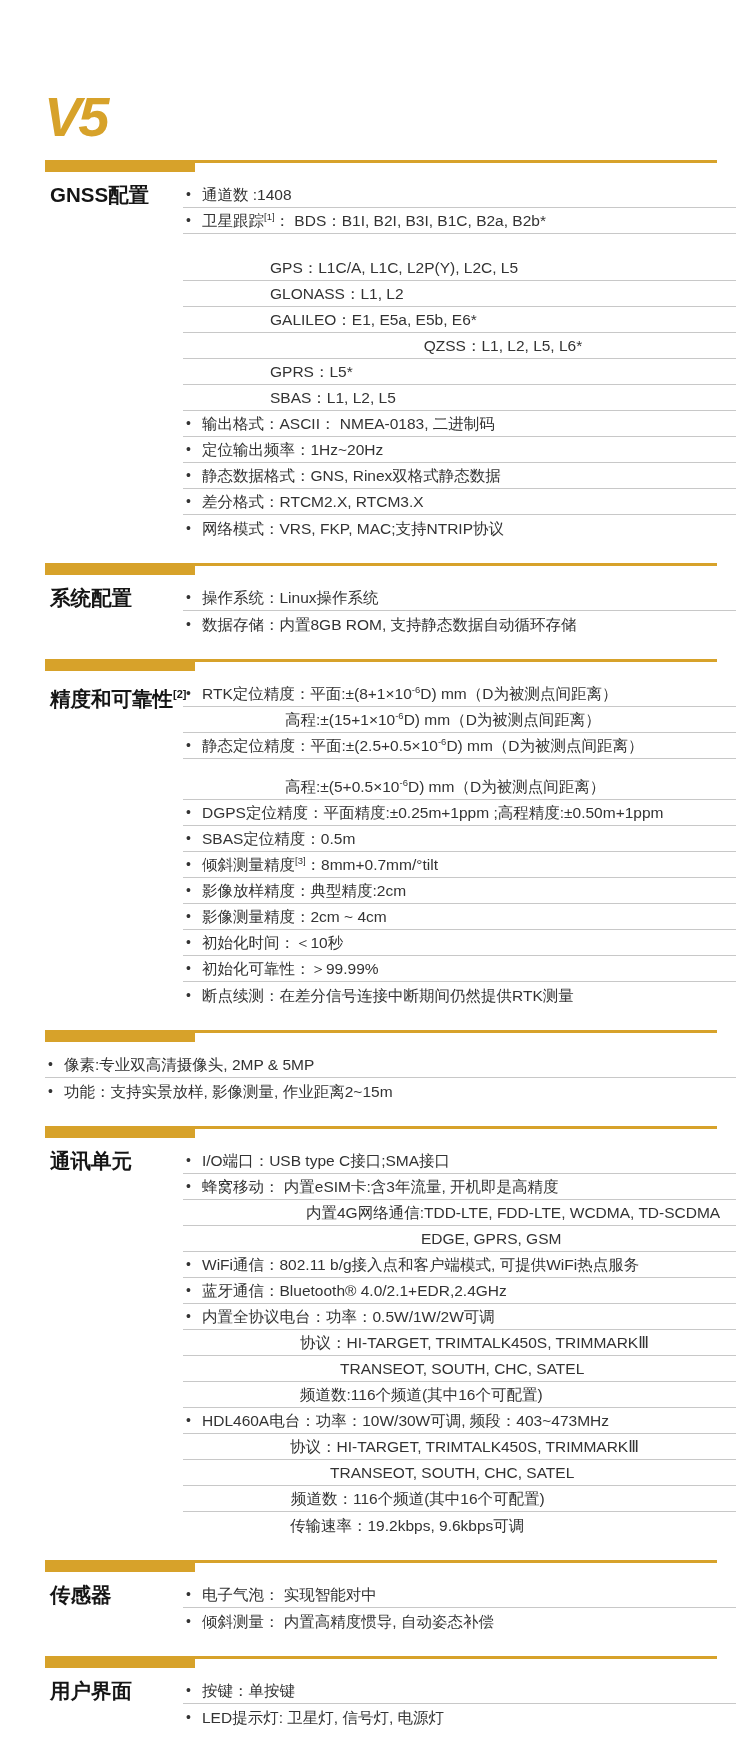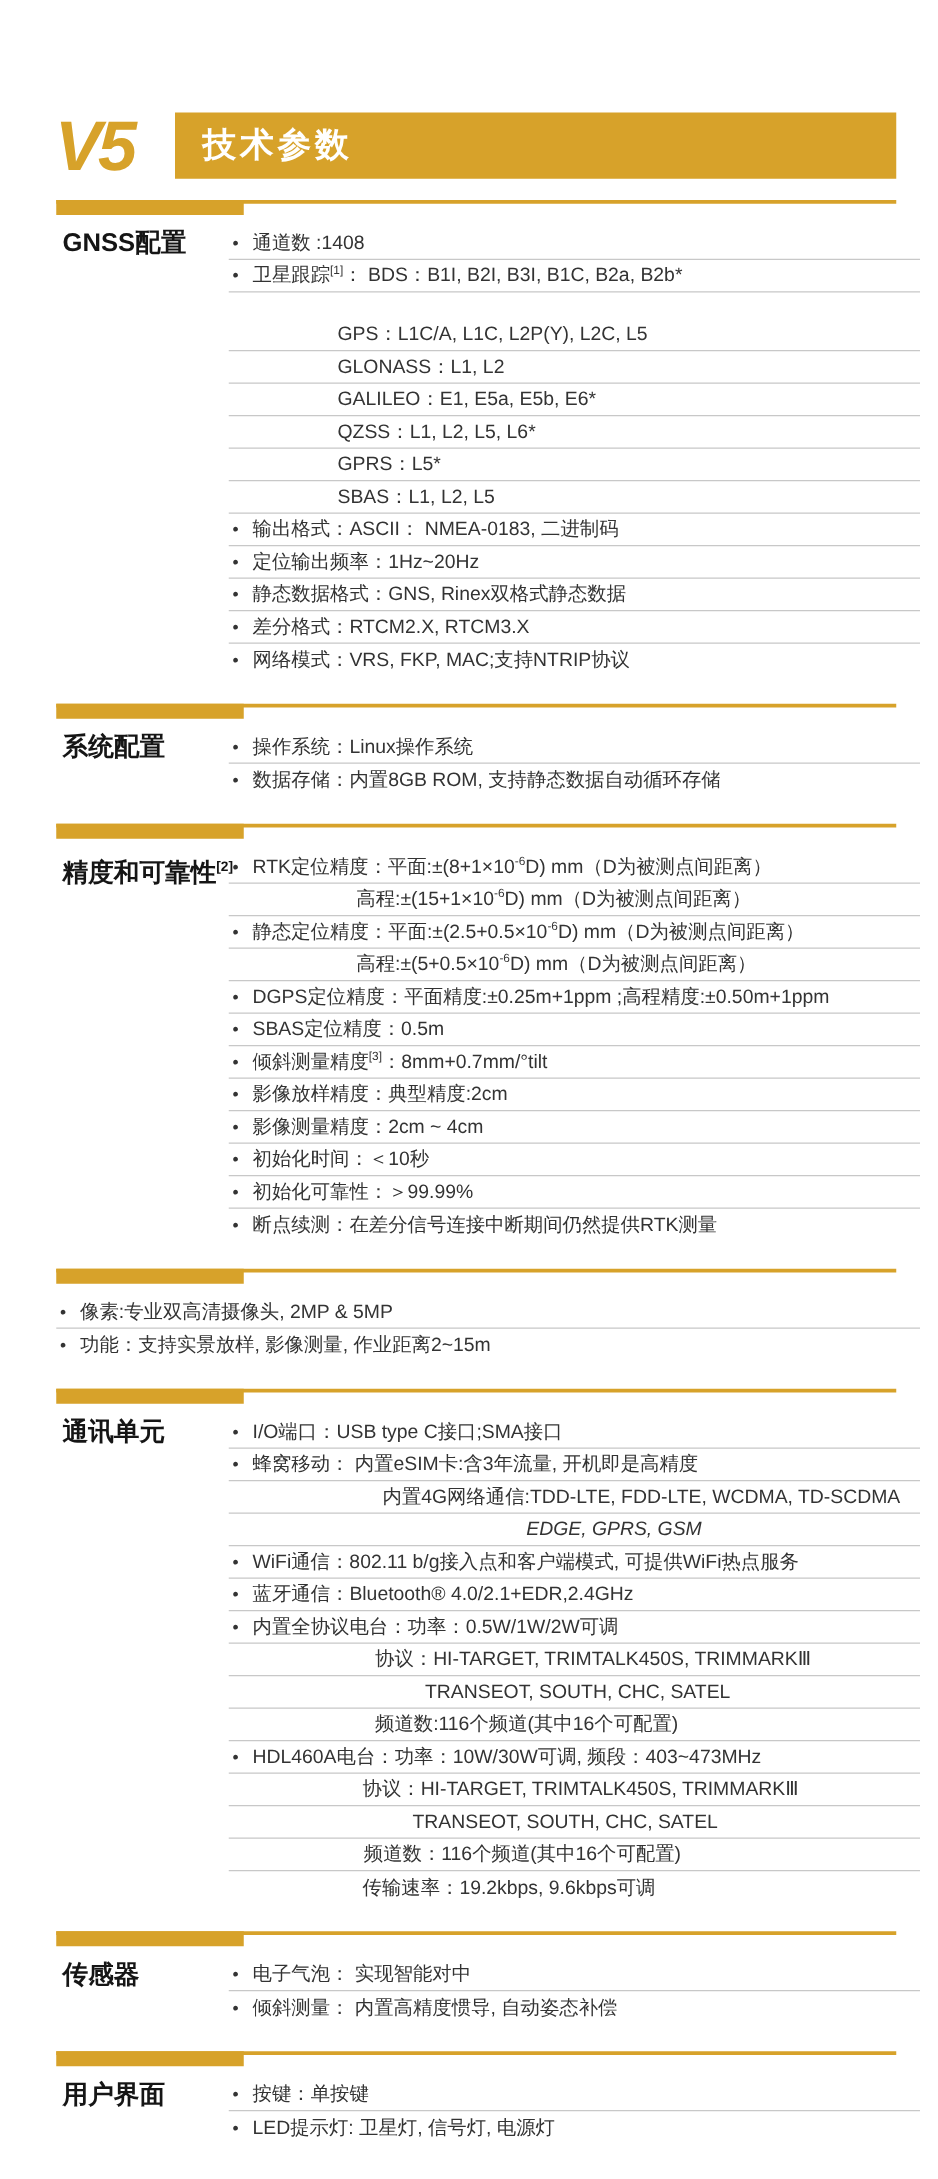--- a/index.html
+++ b/index.html
@@ -44,23 +44,20 @@
   .bullet{width:19px;flex:none;padding-left:3px;box-sizing:border-box;font-size:14px;color:#333;}
   .row sup{font-size:9.5px;line-height:0;}
   .row .txt{display:inline-block;}
 </style>
 </head>
 <body style="--gold: #D7A22A; --line: #c8c8c8; color: rgb(51, 51, 51);">
 
 <div class="page">
   <div class="header">
     <div class="logo">V5</div>
-    <div class="band">
-      <span>技术参数</span>
-    </div>
   </div>
   <div class="header-gap"></div>
   <div id="sections">
       <div class="section">
         <div class="divider">
           <div class="divider-line"></div>
           <div class="divider-bar"></div>
         </div>
         <div class="section-body">
           <div class="label-col">GNSS配置</div>
@@ -75,21 +72,21 @@
             </div>
             <div class="row" style="padding-left: 87px; margin-top: 21px;">
               <span class="txt">GPS：L1C/A, L1C, L2P(Y), L2C, L5</span>
             </div>
             <div class="row" style="padding-left: 87px;">
               <span class="txt">GLONASS：L1, L2</span>
             </div>
             <div class="row" style="padding-left: 87px;">
               <span class="txt">GALILEO：E1, E5a, E5b, E6*</span>
             </div>
-            <div class="row" style="padding-left: 87px;">
+            <div class="row" style="padding-left: 87px; justify-content: center;">
               <span class="txt">QZSS：L1, L2, L5, L6*</span>
             </div>
             <div class="row" style="padding-left: 87px;">
               <span class="txt">GPRS：L5*</span>
             </div>
             <div class="row" style="padding-left: 87px;">
               <span class="txt">SBAS：L1, L2, L5</span>
             </div>
             <div class="row">
               <span class="bullet">•</span>
@@ -145,21 +142,21 @@
               <span class="bullet">•</span>
               <span class="txt">RTK定位精度：平面:±(8+1×10<sup>-6</sup>D) mm（D为被测点间距离）</span>
             </div>
             <div class="row" style="padding-left: 102px;">
               <span class="txt">高程:±(15+1×10<sup>-6</sup>D) mm（D为被测点间距离）</span>
             </div>
             <div class="row">
               <span class="bullet">•</span>
               <span class="txt">静态定位精度：平面:±(2.5+0.5×10<sup>-6</sup>D) mm（D为被测点间距离）</span>
             </div>
-            <div class="row" style="padding-left: 102px;">
+            <div class="row" style="padding-left: 102px; margin-top: 15px;">
               <span class="txt">高程:±(5+0.5×10<sup>-6</sup>D) mm（D为被测点间距离）</span>
             </div>
             <div class="row">
               <span class="bullet">•</span>
               <span class="txt">DGPS定位精度：平面精度:±0.25m+1ppm ;高程精度:±0.50m+1ppm</span>
             </div>
             <div class="row">
               <span class="bullet">•</span>
               <span class="txt">SBAS定位精度：0.5m</span>
             </div>
@@ -220,21 +217,21 @@
               <span class="bullet">•</span>
               <span class="txt">I/O端口：USB type C接口;SMA接口</span>
             </div>
             <div class="row">
               <span class="bullet">•</span>
               <span class="txt">蜂窝移动： 内置eSIM卡:含3年流量, 开机即是高精度</span>
             </div>
             <div class="row" style="padding-left: 123px;">
               <span class="txt">内置4G网络通信:TDD-LTE, FDD-LTE, WCDMA, TD-SCDMA</span>
             </div>
-            <div class="row" style="padding-left: 238px; font-style: italic;">
+            <div class="row" style="padding-left: 238px;">
               <span class="txt">EDGE, GPRS, GSM</span>
             </div>
             <div class="row">
               <span class="bullet">•</span>
               <span class="txt">WiFi通信：802.11 b/g接入点和客户端模式, 可提供WiFi热点服务</span>
             </div>
             <div class="row">
               <span class="bullet">•</span>
               <span class="txt">蓝牙通信：Bluetooth® 4.0/2.1+EDR,2.4GHz</span>
             </div>

